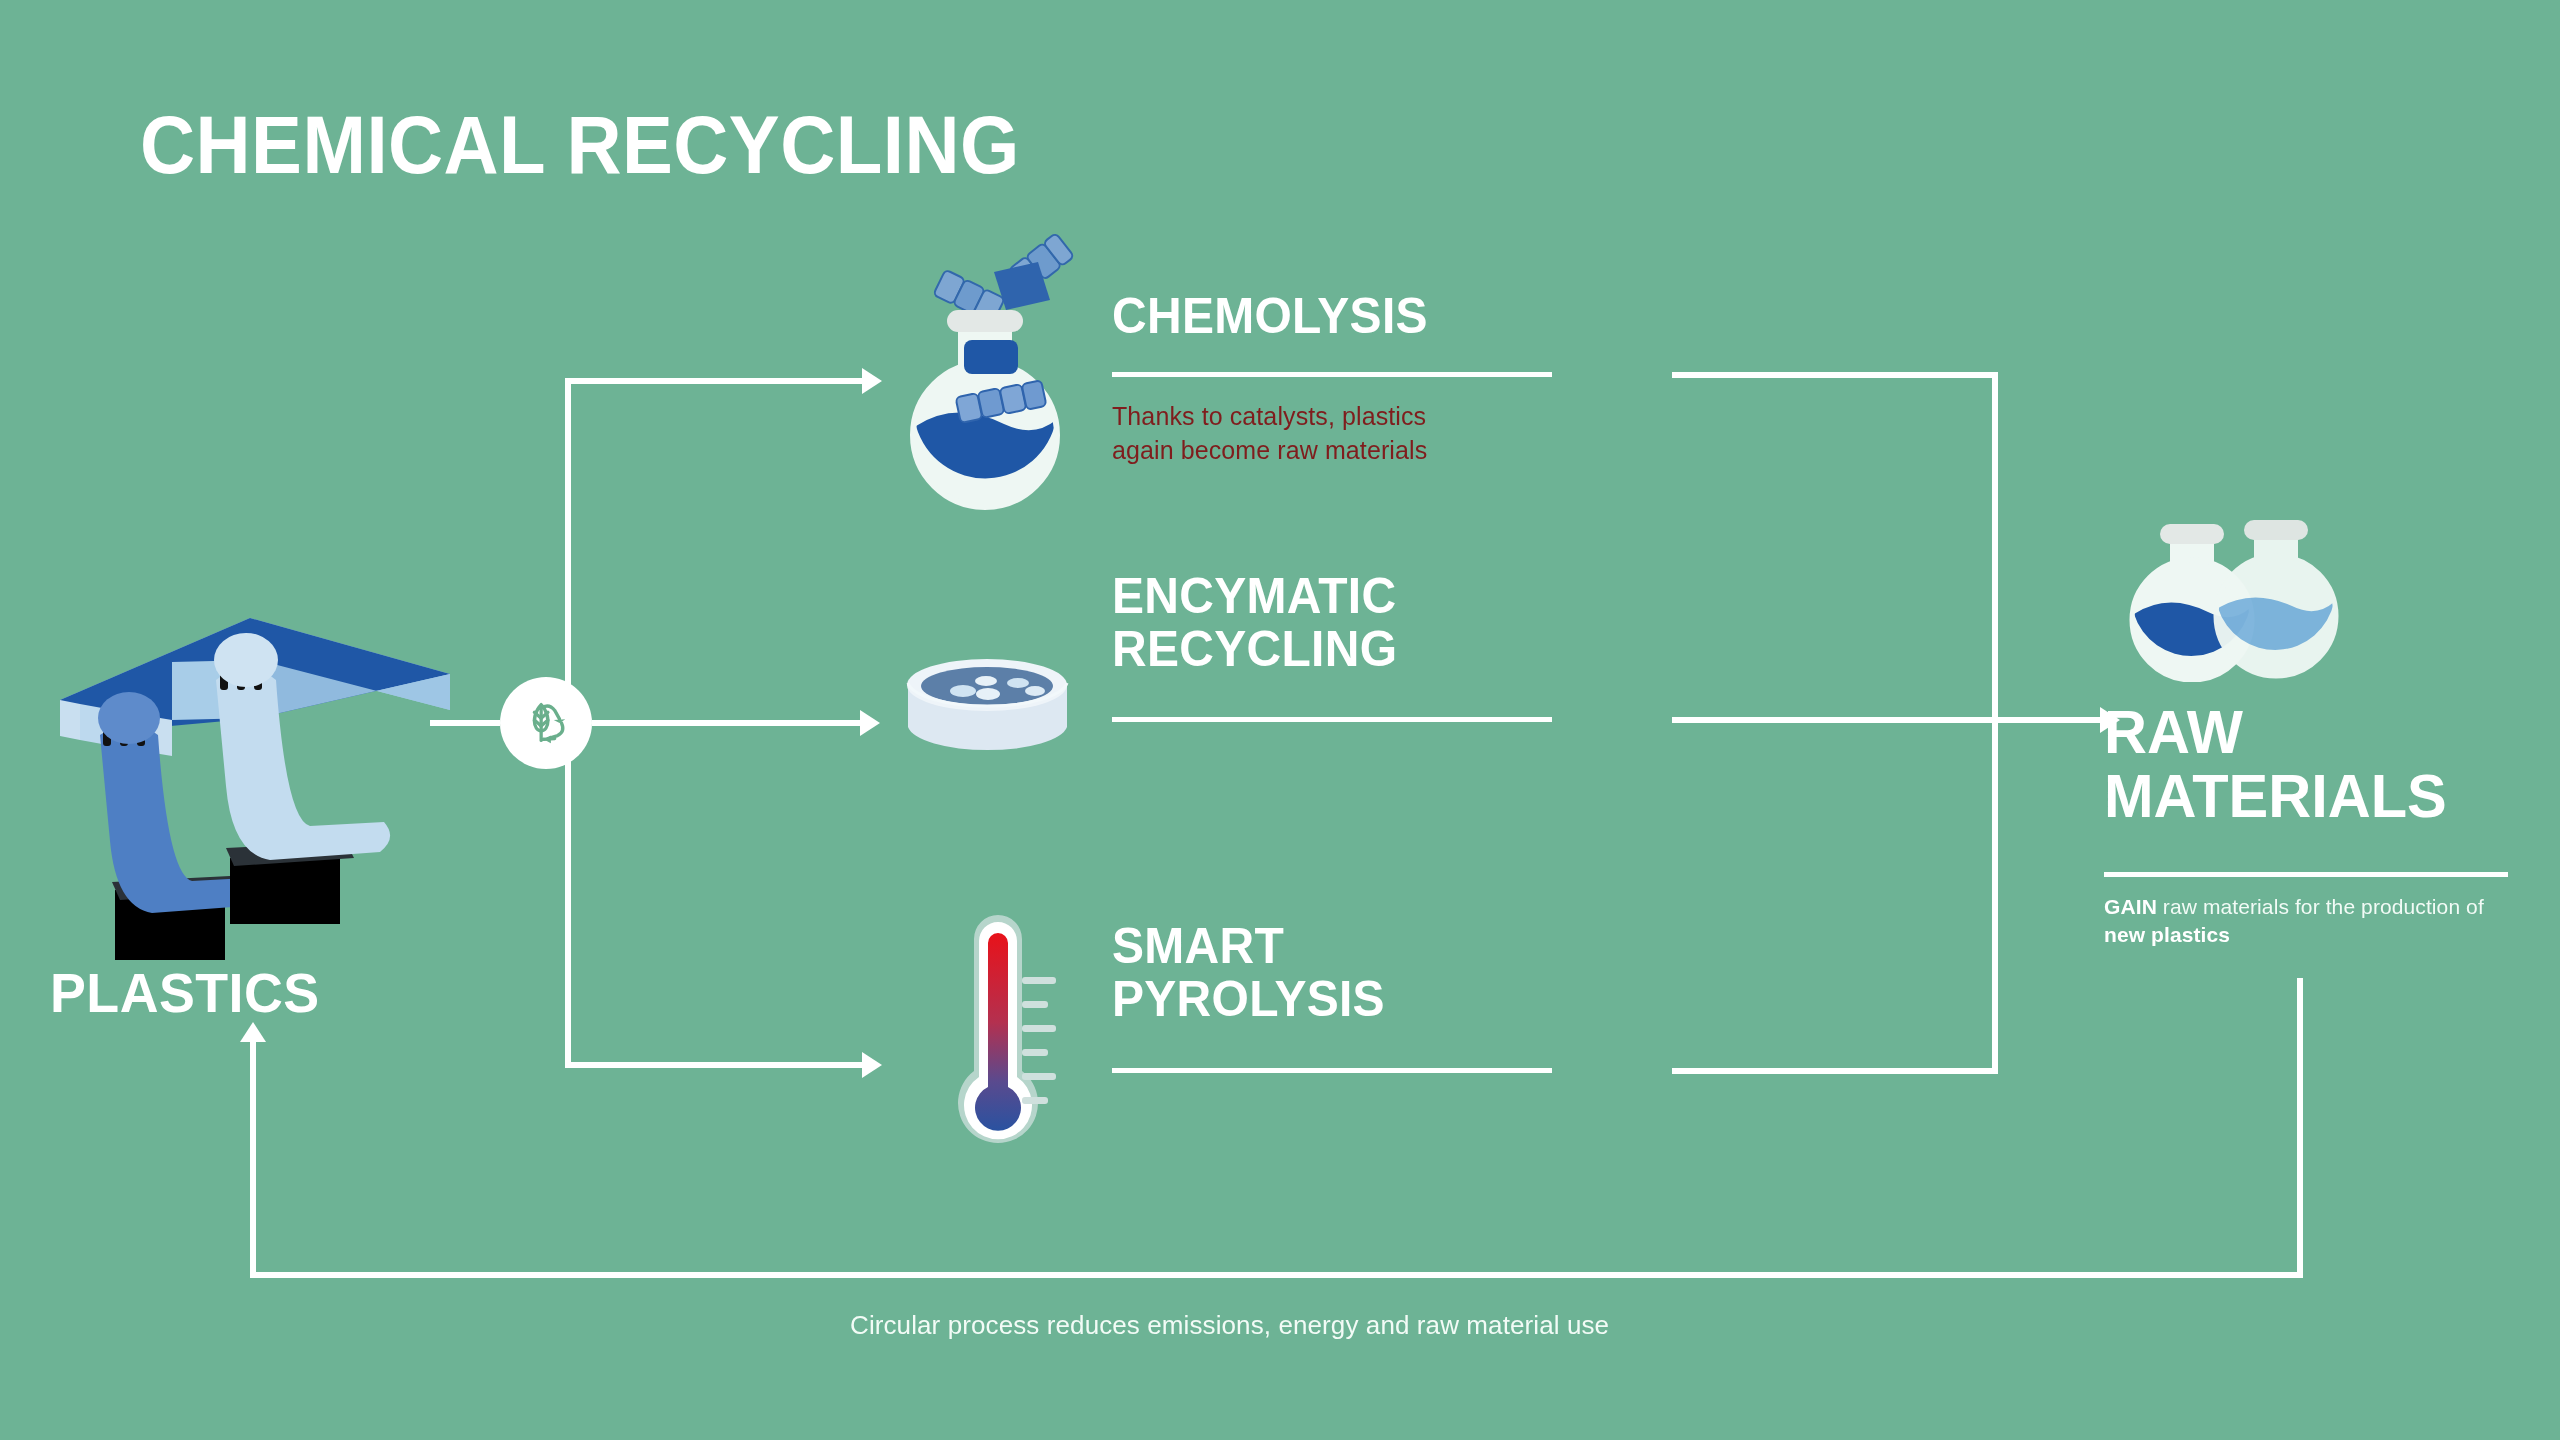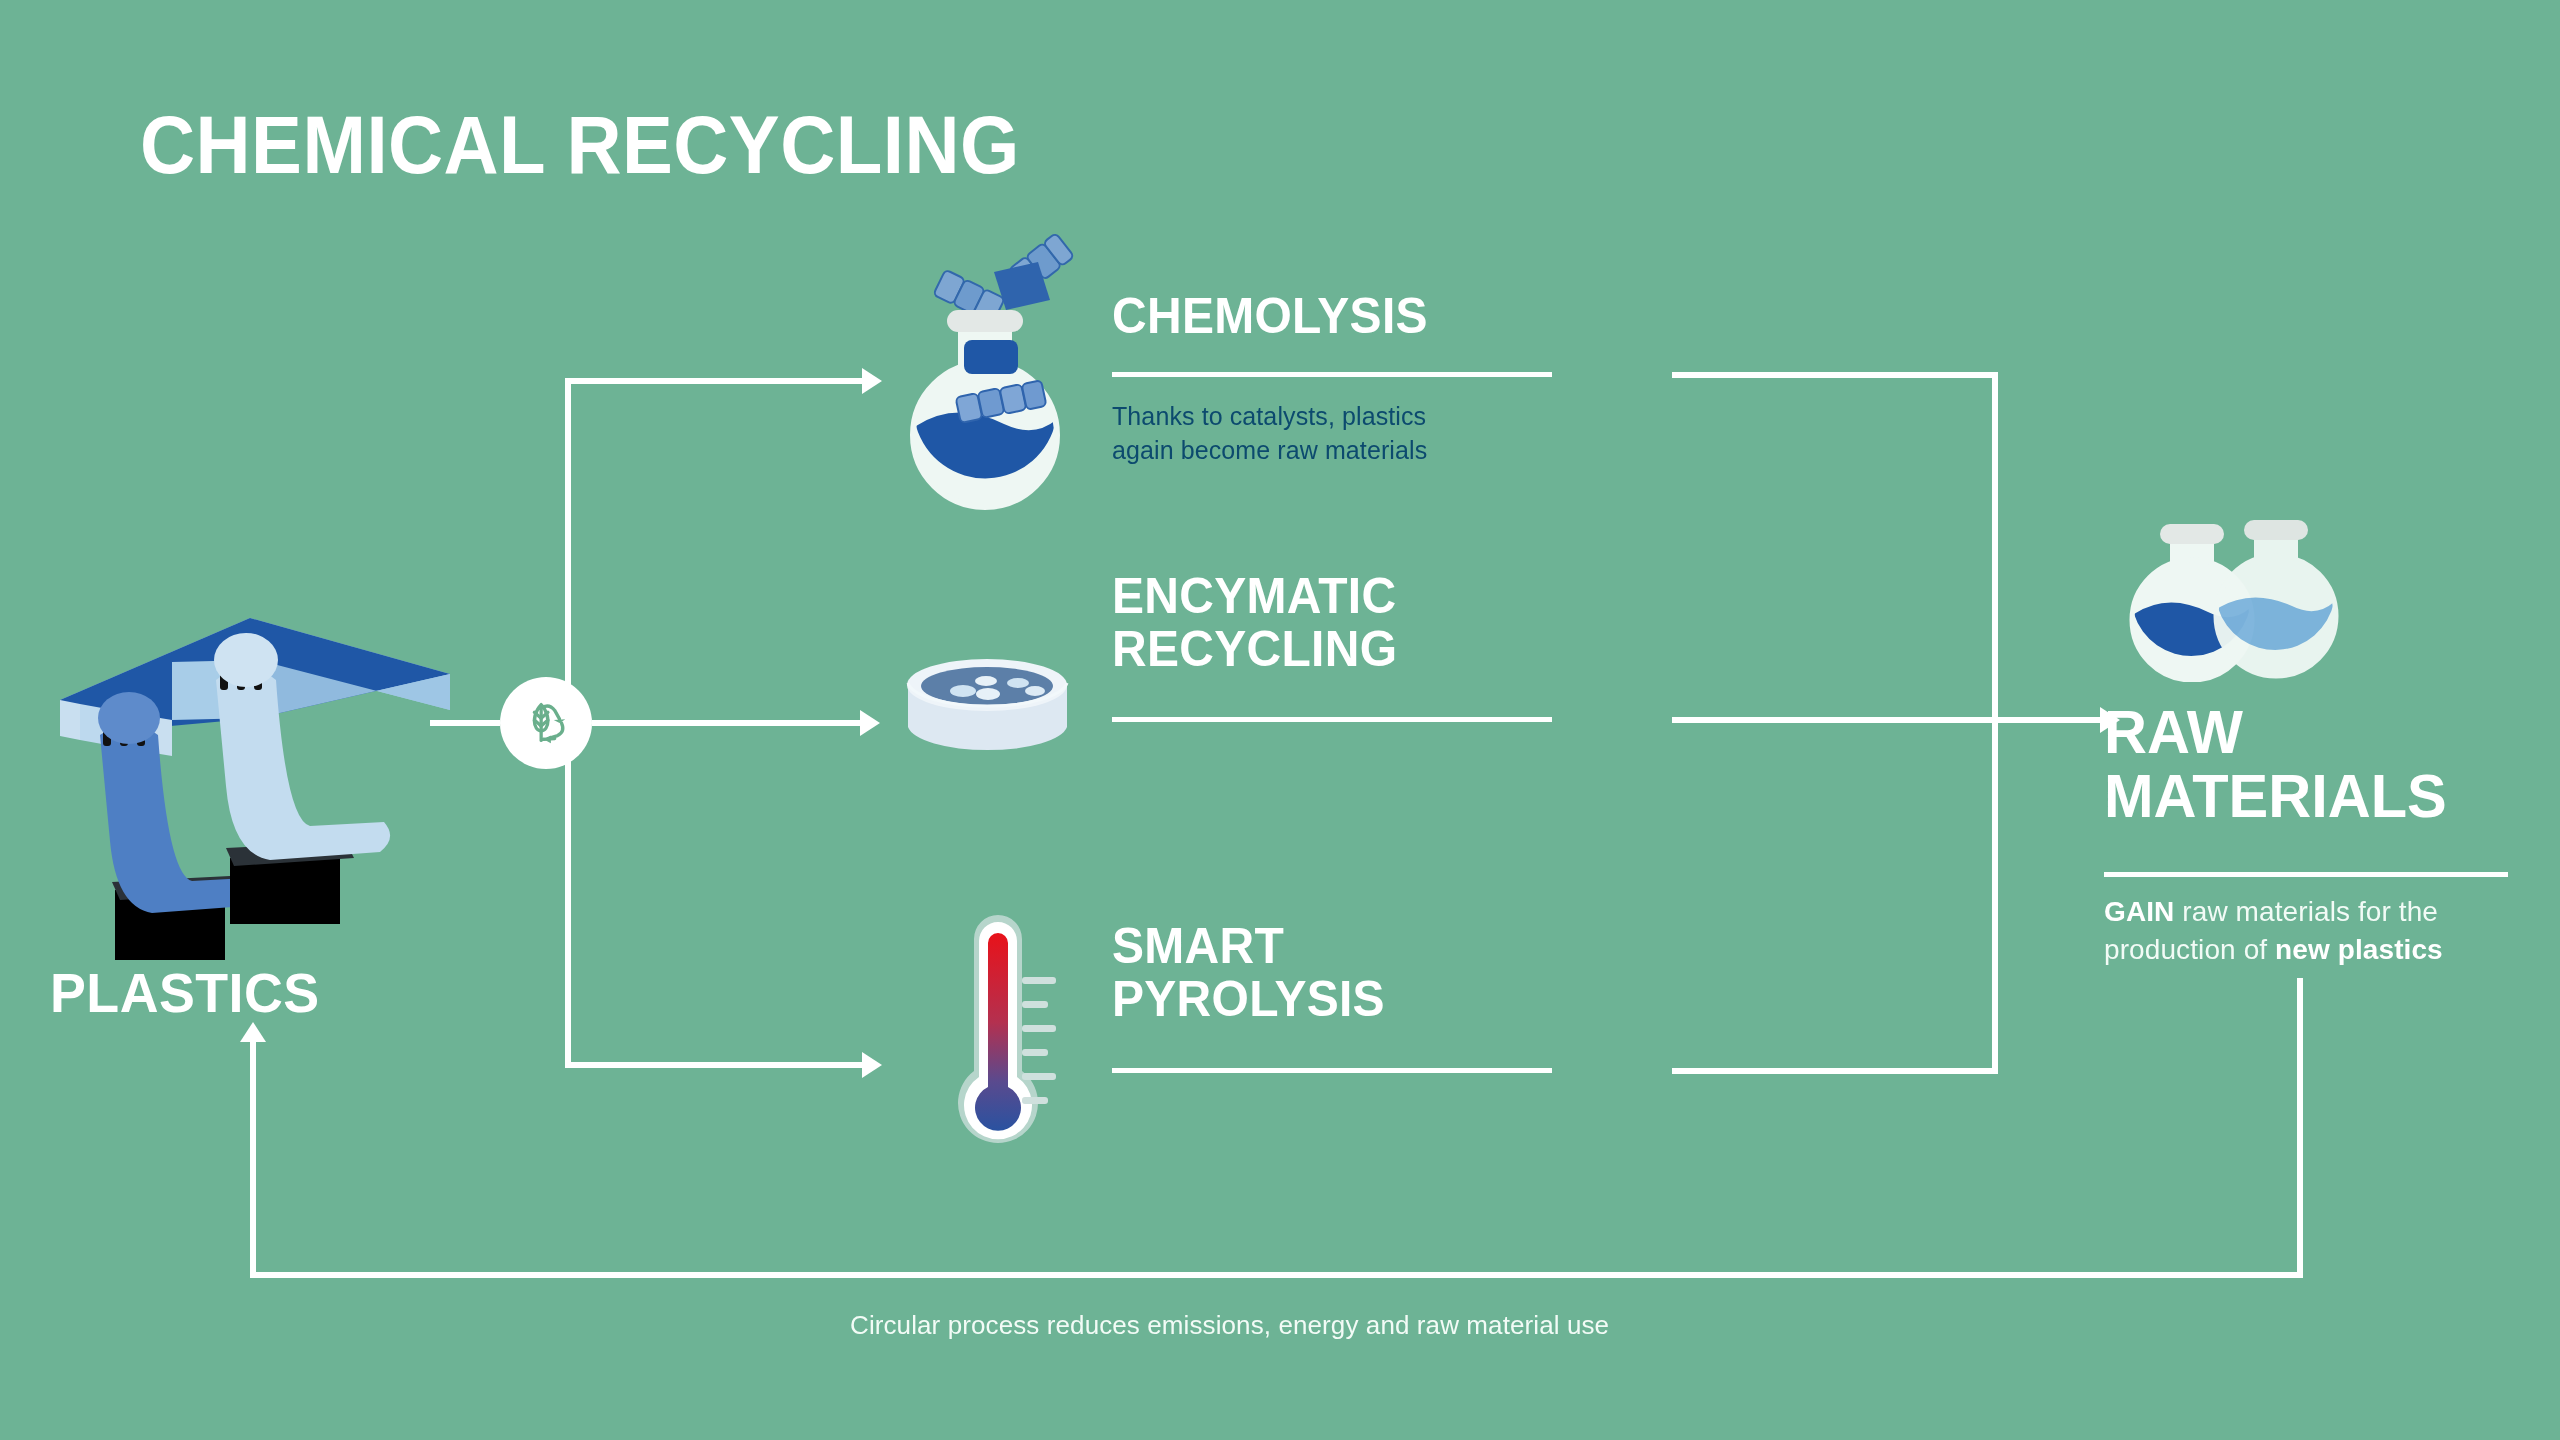--- a/index.html
+++ b/index.html
@@ -38,36 +38,36 @@
 
   
   .stage-head {
     position:absolute; color:#ffffff; font-weight:700;
     font-size:50px; line-height:1.05; letter-spacing:0.3px;
     transform:scaleX(0.96); transform-origin:left top;
     white-space:pre-line;
   }
   .rule { position:absolute; height:5px; background:#ffffff; }
   .stage-desc {
-    position:absolute; color:#0c4a6e; font-size:25px;
+    position:absolute; color:#7f1d1d; font-size:25px;
     line-height:1.35; white-space:pre-line; letter-spacing:0.1px;
   }
 
   .plastics-label {
     position:absolute; color:#ffffff; font-weight:700;
     font-size:56px; letter-spacing:0.5px; white-space:nowrap;
     transform:scaleX(0.96); transform-origin:left top;
   }
   .raw-head {
     position:absolute; color:#ffffff; font-weight:700;
     font-size:62px; line-height:1.04; white-space:pre-line;
     transform:scaleX(0.96); transform-origin:left top;
   }
   .raw-desc {
-    position:absolute; color:#f2fbf6; font-size:28px;
+    position:absolute; color:#f2fbf6; font-size:21px;
     line-height:1.35; width:390px; letter-spacing:0.1px;
   }
   .raw-desc b { font-weight:700; color:#ffffff; }
   .footer-note {
     position:absolute; color:#f2fbf6; font-size:26px;
     white-space:nowrap; letter-spacing:0.1px;
   }
 
   
   .badge {

